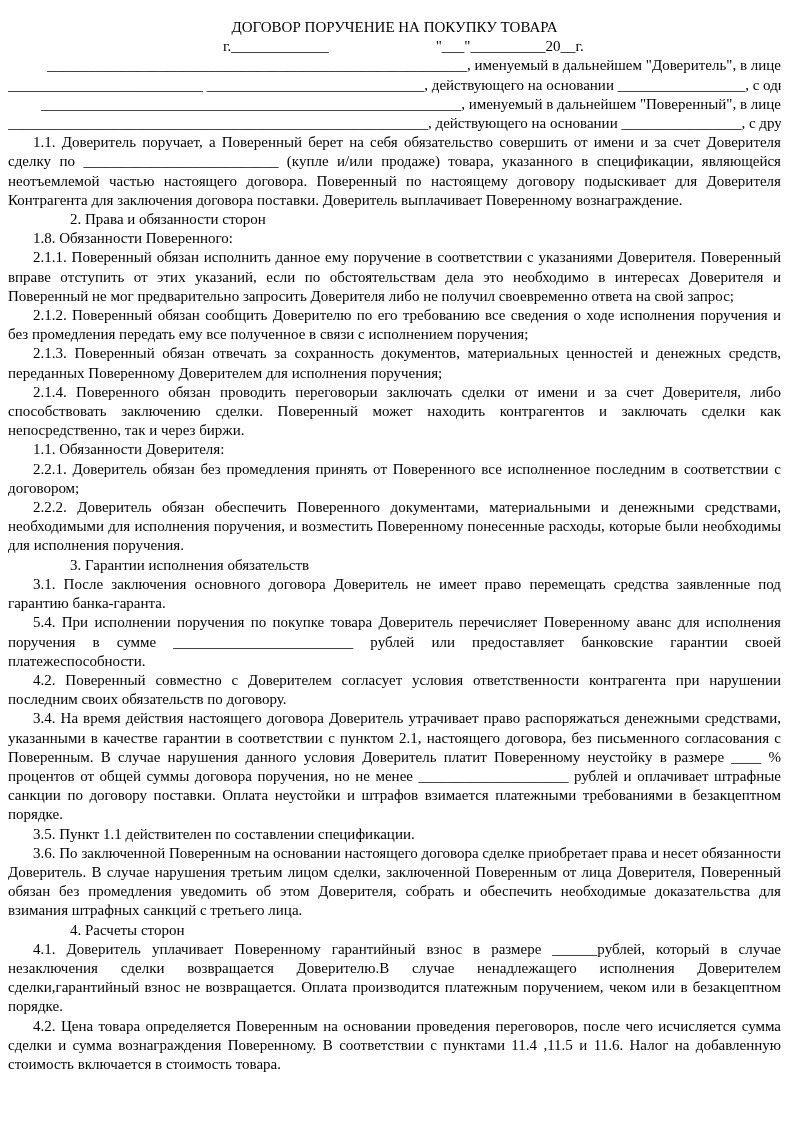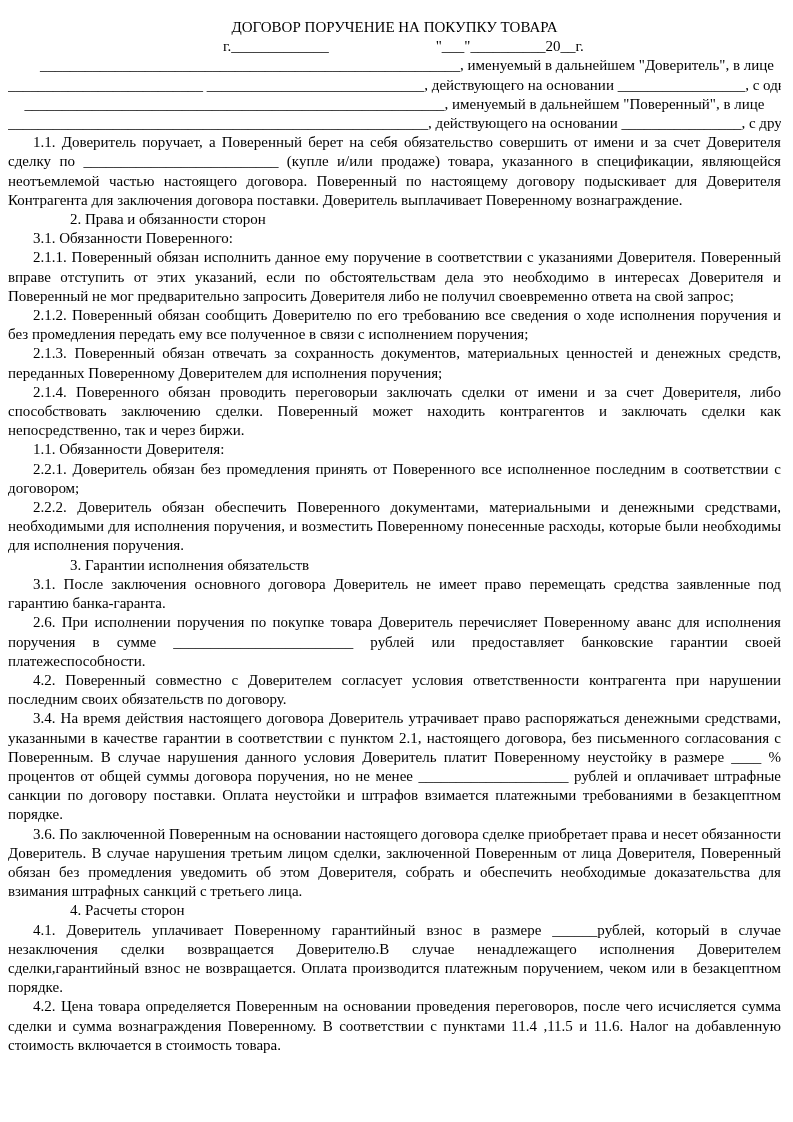--- a/index.html
+++ b/index.html
@@ -28,21 +28,21 @@
   .dateline {
     display: flex;
     white-space: pre;
   }
   .dateline .city { margin-left: 215px; }
   .dateline .date { margin-left: 107px; }
   .block { margin: 0; }
   .fill {
     white-space: pre;
     overflow: hidden;
-    text-align: center;
+    text-align: right;
   }
   .fill.ind { text-indent: 25px; }
   .plain { text-align: left; }
   .heading { text-indent: 62px; }
   .para {
     text-align: justify;
     text-indent: 25px;
     hyphens: none;
   }
 </style>
@@ -55,31 +55,32 @@
     <span class="city">г._____________</span>
     <span class="date">"___"__________20__г.</span>
   </div>
   <div id="doc-body">
       <div class="block fill ind">________________________________________________________, именуемый в дальнейшем "Доверитель", в лице</div>
       <div class="block fill">__________________________ _____________________________, действующего на основании _________________, с одной стороны, и</div>
       <div class="block fill">________________________________________________________, именуемый в дальнейшем "Поверенный", в лице</div>
       <div class="block fill">________________________________________________________, действующего на основании ________________, с другой стороны,</div>
       <div class="block para">1.1. Доверитель поручает, а Поверенный берет на себя обязательство совершить от имени и за счет Доверителя сделку по __________________________ (купле и/или продаже) товара, указанного в спецификации, являющейся неотъемлемой частью настоящего договора. Поверенный по настоящему договору подыскивает для Доверителя Контрагента для заключения договора поставки. Доверитель выплачивает Поверенному вознаграждение.</div>
       <div class="block heading">2. Права и обязанности сторон</div>
-      <div class="block para">3.1. Обязанности Поверенного:</div>
+      <div class="block para">1.8. Обязанности Поверенного:</div>
       <div class="block para">2.1.1. Поверенный обязан исполнить данное ему поручение в соответствии с указаниями Доверителя. Поверенный вправе отступить от этих указаний, если по обстоятельствам дела это необходимо в интересах Доверителя и Поверенный не мог предварительно запросить Доверителя либо не получил своевременно ответа на свой запрос;</div>
       <div class="block para">2.1.2. Поверенный обязан сообщить Доверителю по его требованию все сведения о ходе исполнения поручения и без промедления передать ему все полученное в связи с исполнением поручения;</div>
       <div class="block para">2.1.3. Поверенный обязан отвечать за сохранность документов, материальных ценностей и денежных средств, переданных Поверенному Доверителем для исполнения поручения;</div>
       <div class="block para">2.1.4. Поверенного обязан проводить переговорыи заключать сделки от имени и за счет Доверителя, либо способствовать заключению сделки. Поверенный может находить контрагентов и заключать сделки как непосредственно, так и через биржи.</div>
       <div class="block para">1.1. Обязанности Доверителя:</div>
       <div class="block para">2.2.1. Доверитель обязан без промедления принять от Поверенного все исполненное последним в соответствии с договором;</div>
       <div class="block para">2.2.2. Доверитель обязан обеспечить Поверенного документами, материальными и денежными средствами, необходимыми для исполнения поручения, и возместить Поверенному понесенные расходы, которые были необходимы для исполнения поручения.</div>
       <div class="block heading">3. Гарантии исполнения обязательств</div>
       <div class="block para">3.1. После заключения основного договора Доверитель не имеет право перемещать средства заявленные под гарантию банка-гаранта.</div>
-      <div class="block para">2.6. При исполнении поручения по покупке товара Доверитель перечисляет Поверенному аванс для исполнения поручения в сумме ________________________ рублей или предоставляет банковские гарантии своей платежеспособности.</div>
+      <div class="block para">5.4. При исполнении поручения по покупке товара Доверитель перечисляет Поверенному аванс для исполнения поручения в сумме ________________________ рублей или предоставляет банковские гарантии своей платежеспособности.</div>
       <div class="block para">4.2. Поверенный совместно с Доверителем согласует условия ответственности контрагента при нарушении последним своих обязательств по договору.</div>
       <div class="block para">3.4. На время действия настоящего договора Доверитель утрачивает право распоряжаться денежными средствами, указанными в качестве гарантии в соответствии с пунктом 2.1, настоящего договора, без письменного согласования с Поверенным. В случае нарушения данного условия Доверитель платит Поверенному неустойку в размере ____ % процентов от общей суммы договора поручения, но не менее ____________________ рублей и оплачивает штрафные санкции по договору поставки. Оплата неустойки и штрафов взимается платежными требованиями в безакцептном порядке.</div>
+      <div class="block para">3.5. Пункт 1.1 действителен по составлении спецификации.</div>
       <div class="block para">3.6. По заключенной Поверенным на основании настоящего договора сделке приобретает права и несет обязанности Доверитель. В случае нарушения третьим лицом сделки, заключенной Поверенным от лица Доверителя, Поверенный обязан без промедления уведомить об этом Доверителя, собрать и обеспечить необходимые доказательства для взимания штрафных санкций с третьего лица.</div>
       <div class="block heading">4. Расчеты сторон</div>
       <div class="block para">4.1. Доверитель уплачивает Поверенному гарантийный взнос в размере ______рублей, который в случае незаключения сделки возвращается Доверителю.В случае ненадлежащего исполнения Доверителем сделки,гарантийный взнос не возвращается. Оплата производится платежным поручением, чеком или в безакцептном порядке.</div>
       <div class="block para">4.2. Цена товара определяется Поверенным на основании проведения переговоров, после чего исчисляется сумма сделки и сумма вознаграждения Поверенному. В соответствии с пунктами 11.4 ,11.5 и 11.6. Налог на добавленную стоимость включается в стоимость товара.</div>
     </div>
 </div>
 
 </body></html>

